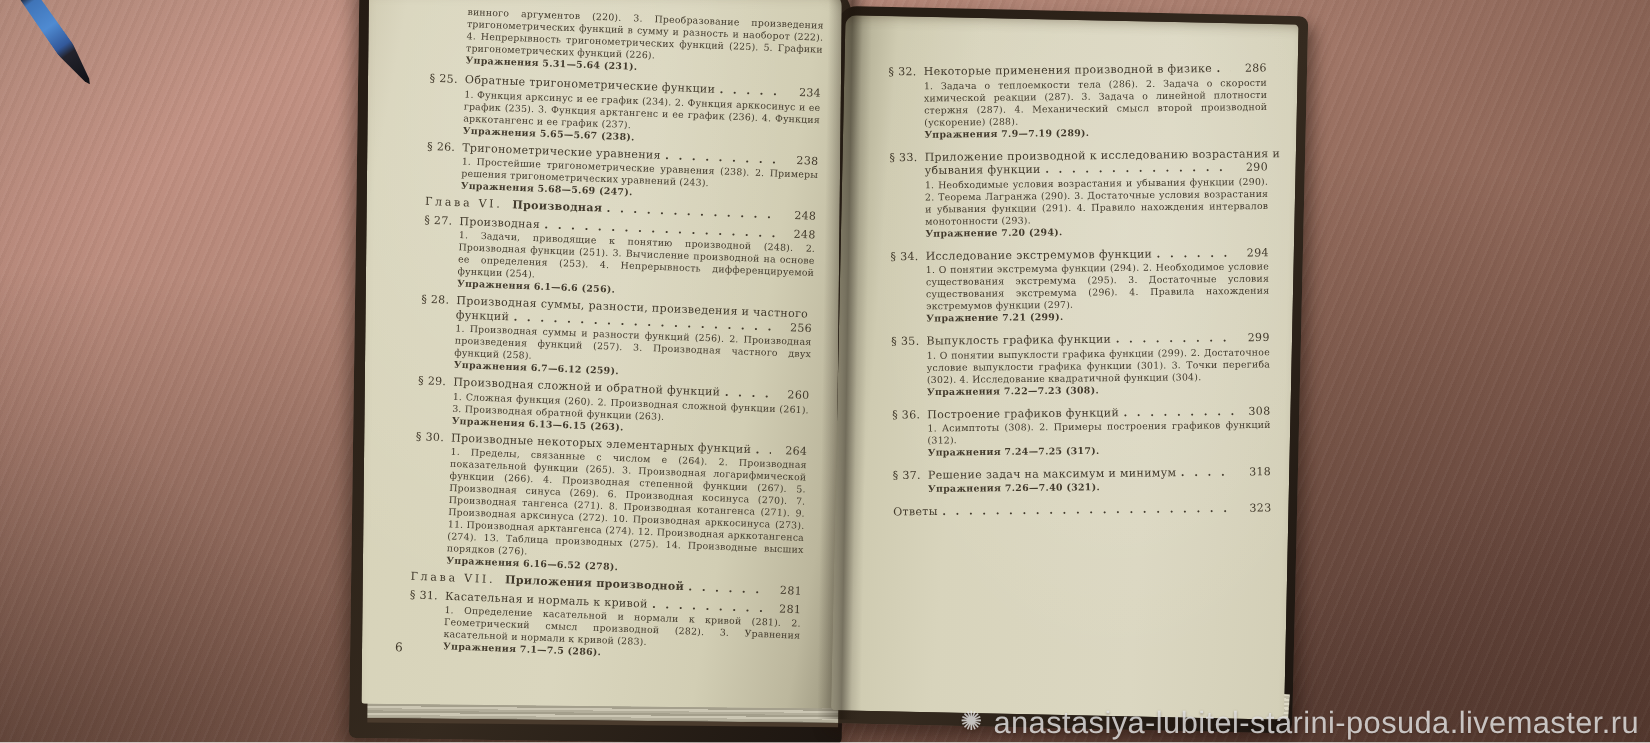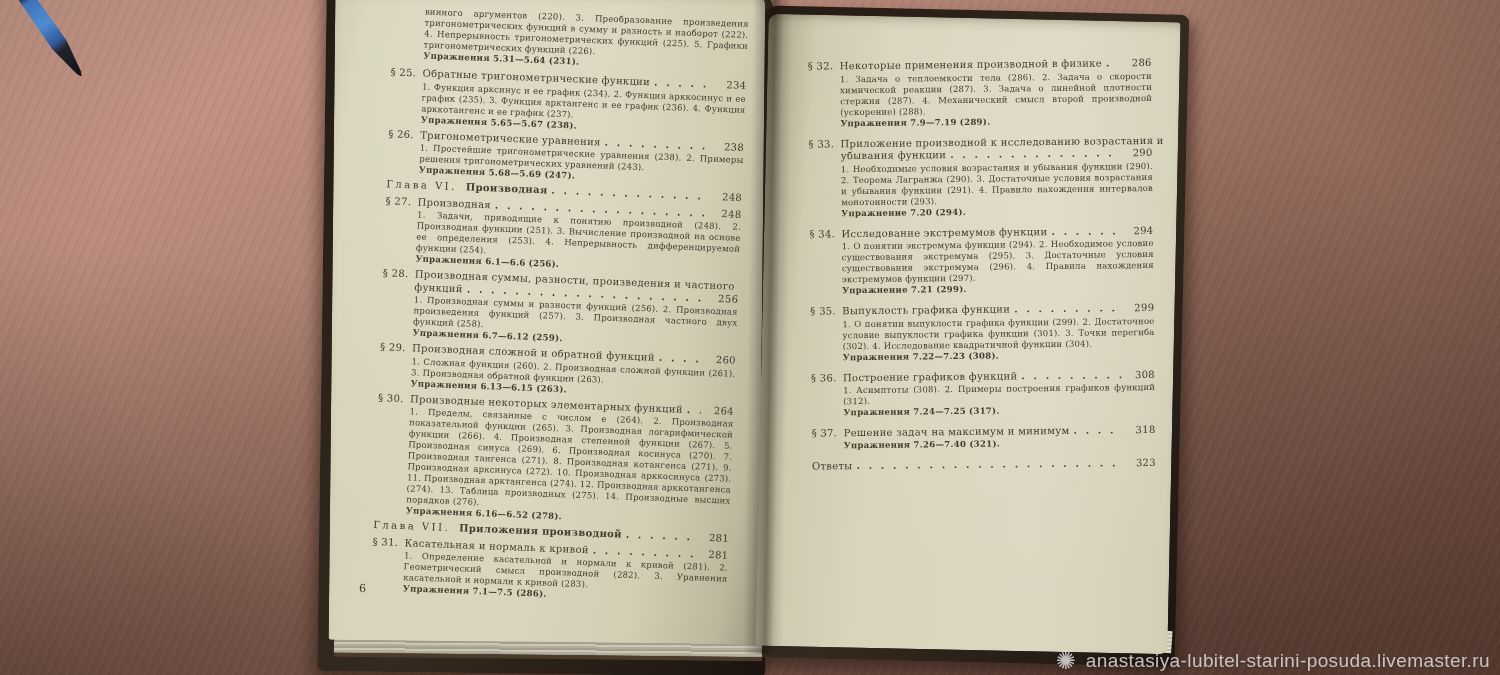--- a/index.html
+++ b/index.html
@@ -69,21 +69,21 @@
   .detail{margin:1px 0 0 32px;font-size:8.5px;line-height:11px;text-align:justify;letter-spacing:0.2px;}
   .exercises{margin:0 0 0 32px;font-size:8.5px;line-height:11px;font-weight:bold;letter-spacing:0.3px;}
   .carryover{margin-bottom:6px;}
   .folio{position:absolute;left:30px;top:594px;font-size:11px;color:#423a2c;}
 
   
   .watermark{position:absolute;right:10px;bottom:2px;z-index:9;display:flex;align-items:center;gap:10px;
     color:rgba(228,228,228,0.82);font-family:"Liberation Sans",sans-serif;
     text-shadow:0 1px 2px rgba(50,30,20,0.45);}
   .wm-icon{font-size:24px;line-height:24px;}
-  .wm-text{font-size:19px;letter-spacing:0.4px;}
+  .wm-text{font-size:28px;letter-spacing:0.4px;}
 </style>
 </head>
 <body>
 
 <div class="photo">
   <div class="grain"></div>
 
   <div class="pen"></div>
 
   <div class="book">

